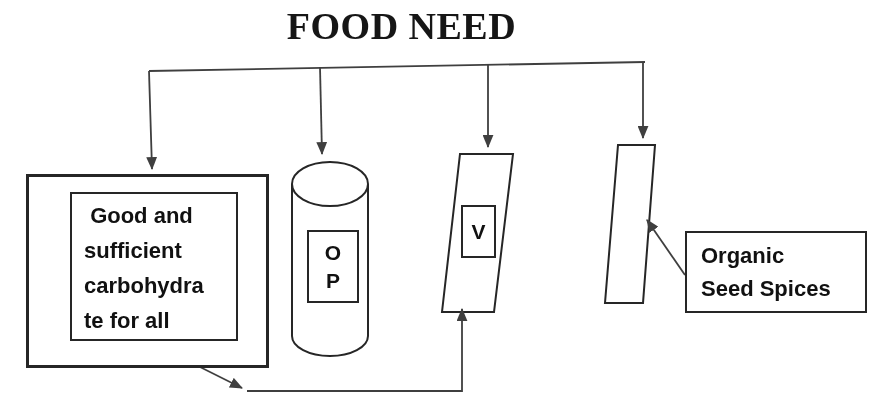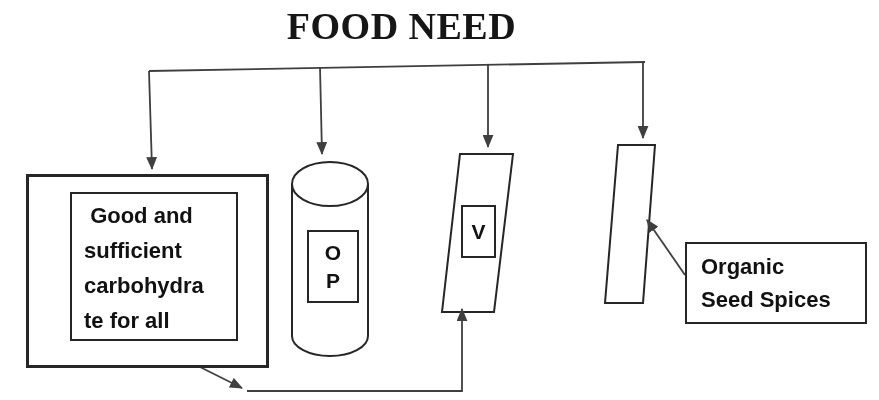--- a/index.html
+++ b/index.html
@@ -74,21 +74,21 @@
   }
   .v-box{
     left:461px;top:205px;width:35px;height:53px;
     display:flex;align-items:center;justify-content:center;
     font-size:21px;line-height:21px;
   }
   .organic-box{
     left:685px;top:231px;width:182px;height:82px;
     display:flex;flex-direction:column;justify-content:center;
     padding-left:14px;
-    font-size:22px;line-height:33px;margin-top:11px;
+    font-size:22px;line-height:33px;
   }
 </style>
 </head>
 <body>
 
 <div class="stage">
 
   <div class="title">FOOD NEED</div>
 
   <svg class="canvas" width="879" height="400" viewBox="0 0 879 400">

